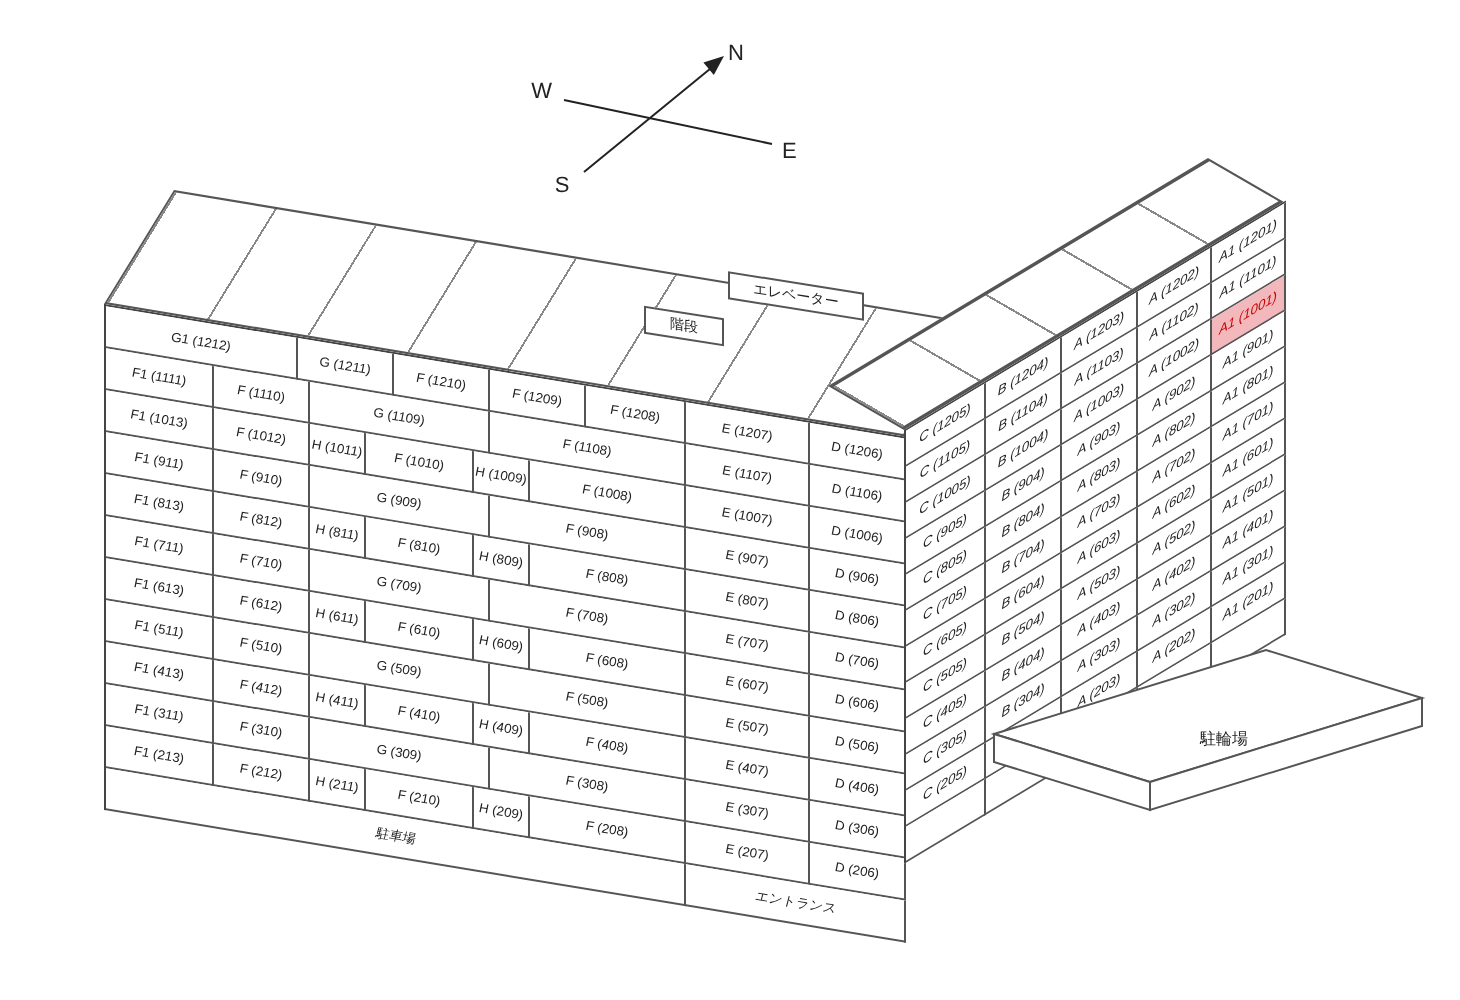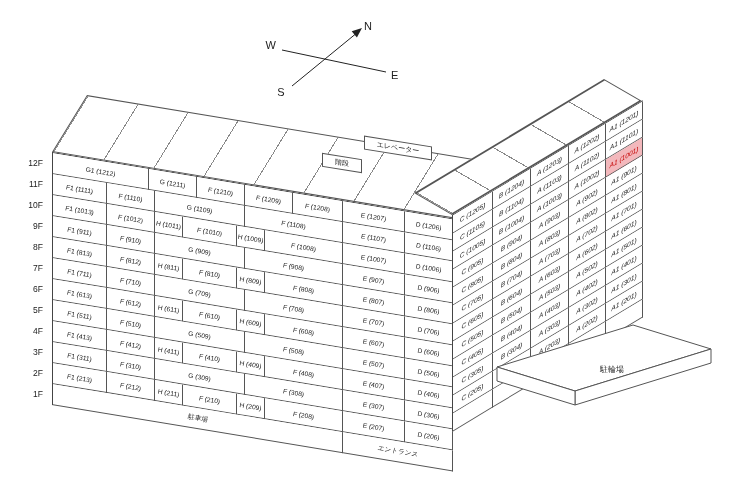--- a/index.html
+++ b/index.html
@@ -44,34 +44,20 @@
   .slab-label{font-size:8px;}
 </style>
 </head>
 <body>
 
 <div id="canvas">
 
   <div class="roof roof-left"></div>
   <div class="roof roof-right"></div>
 
-  <div class="floor-labels">
-      <div class="floor-label">12F</div>
-      <div class="floor-label">11F</div>
-      <div class="floor-label">10F</div>
-      <div class="floor-label">9F</div>
-      <div class="floor-label">8F</div>
-      <div class="floor-label">7F</div>
-      <div class="floor-label">6F</div>
-      <div class="floor-label">5F</div>
-      <div class="floor-label">4F</div>
-      <div class="floor-label">3F</div>
-      <div class="floor-label">2F</div>
-      <div class="floor-label">1F</div>
-    </div>
 
   <div class="face left-face">
       <div class="frow">
         <div class="cell" style="flex: 0 0 96px;">G1 (1212)</div>
         <div class="cell" style="flex: 0 0 48px;">G (1211)</div>
         <div class="cell" style="flex: 0 0 48px;">F (1210)</div>
         <div class="cell" style="flex: 0 0 48px;">F (1209)</div>
         <div class="cell" style="flex: 0 0 50px;">F (1208)</div>
         <div class="cell" style="flex: 0 0 62px;">E (1207)</div>
         <div class="cell" style="flex: 0 0 48px;">D (1206)</div>

